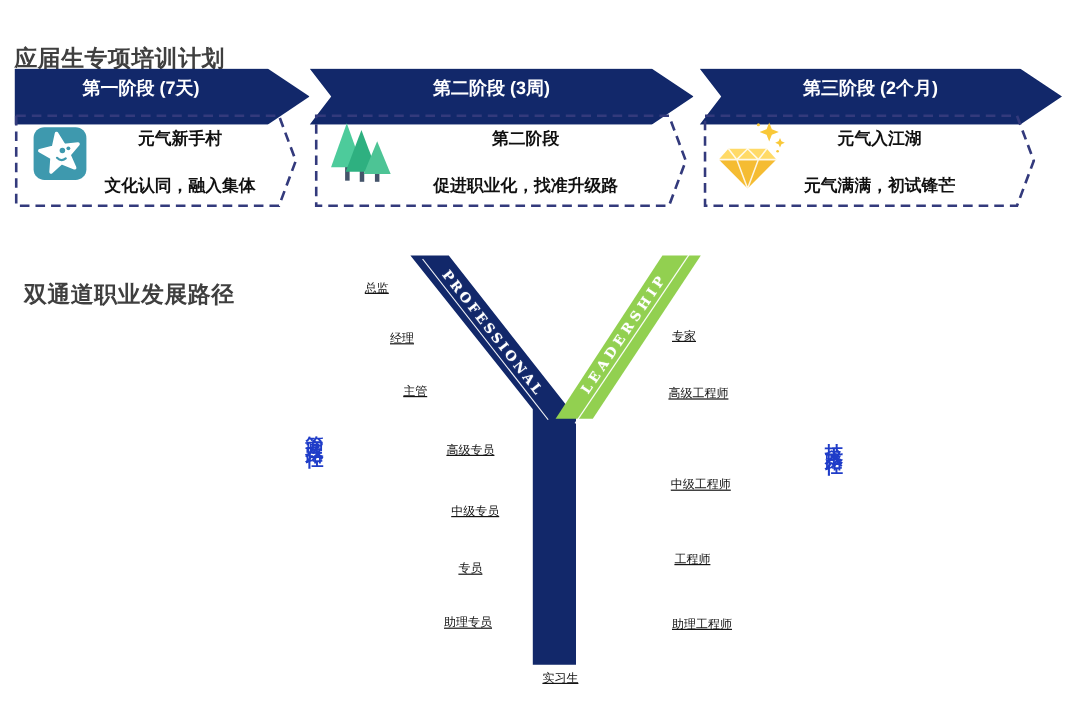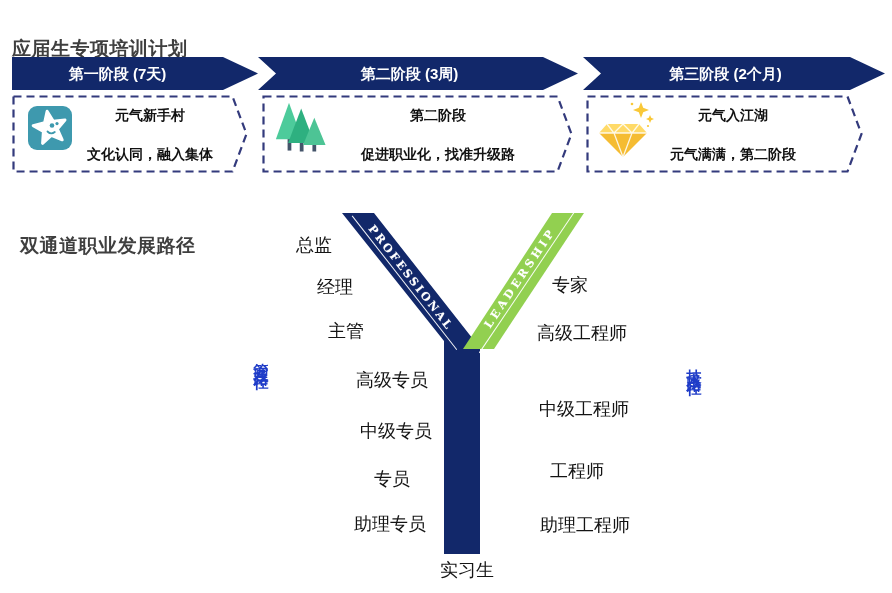--- a/index.html
+++ b/index.html
@@ -6,21 +6,21 @@
   body{
     position:relative;width:892px;height:593px;overflow:hidden;
     font-family:"Liberation Sans","DejaVu Sans",sans-serif;
   }
   .abs{position:absolute;}
   .section-title{
     font-size:19px;font-weight:bold;color:#3f3f3f;letter-spacing:.5px;white-space:nowrap;margin-top:28px;
   }
   
   .banner{
-    position:absolute;top:57px;height:33px;background:#12286A;color:#fff;
+    position:absolute;top:57px;height:47px;background:#12286A;color:#fff;
     font-size:15px;font-weight:bold;text-align:center;line-height:33px;white-space:nowrap;
     box-sizing:border-box;
   }
   .banner.first{clip-path:polygon(0 0,calc(100% - 35px) 0,100% 50%,calc(100% - 35px) 100%,0 100%);padding-right:35px;}
   .banner.notched{clip-path:polygon(0 0,calc(100% - 35px) 0,100% 50%,calc(100% - 35px) 100%,0 100%,18px 50%);padding-left:18px;padding-right:35px;}
   
   .card-outline{position:absolute;top:95px;}
   .card-outline polygon{fill:none;stroke:#333A7C;stroke-width:2.2;stroke-dasharray:8 5;}
   .card-name,.card-desc{
     position:absolute;font-size:14px;font-weight:bold;color:#111;text-align:center;white-space:nowrap;
@@ -30,21 +30,21 @@
     position:absolute;width:170px;text-align:center;color:#fff;
     font-family:"DejaVu Serif","Liberation Serif",serif;font-weight:bold;font-size:11px;
     border-bottom:1.5px solid rgba(255,255,255,.95);padding-bottom:1px;
     text-shadow:0 0 1px rgba(255,255,255,.6);white-space:nowrap;
   }
   .channel-label{
     position:absolute;writing-mode:vertical-rl;text-orientation:upright;
     font-size:15px;font-weight:bold;color:#1F3CC8;letter-spacing:4px;white-space:nowrap;
   }
   .level{
-    position:absolute;transform:translateX(-50%);font-size:18px;color:#141414;white-space:nowrap;
+    position:absolute;transform:translateX(-50%);font-size:10px;color:#141414;white-space:nowrap;text-decoration:underline;
   }
 </style>
 </head>
 <body>
 
 <div class="abs section-title" style="left:12px;top:8px;">应届生专项培训计划</div>
 
 <div class="banner first" style="left:12px;width:246px;">第一阶段 (7天)</div>
 <div class="banner notched" style="left:258px;width:320px;">第二阶段 (3周)</div>
 <div class="banner notched" style="left:583px;width:302px;">第三阶段 (2个月)</div>
@@ -82,21 +82,21 @@
 <svg class="abs" style="left:597px;top:100px;" width="58" height="60" viewBox="0 0 58 60">
   <path d="M44,2 L46.2,7.8 L52,10 L46.2,12.2 L44,18 L41.8,12.2 L36,10 L41.8,7.8 Z" fill="#F9C838"></path>
   <path d="M53,15 L54.2,17.8 L57,19 L54.2,20.2 L53,23 L51.8,20.2 L49,19 L51.8,17.8 Z" fill="#F9C838"></path>
   <circle cx="35" cy="4" r="1.3" fill="#F9C838"></circle>
   <circle cx="51" cy="26" r="1.1" fill="#F9C838"></circle>
   <polygon points="10,24 42,24 50,33 2,33" fill="#FFDA67"></polygon>
   <polygon points="2,33 50,33 26,57" fill="#F5BC32"></polygon>
   <path d="M2,33 L50,33 M10,24 L17,33 L26,57 M42,24 L35,33 L26,57 M17,33 L26,24 L35,33" stroke="#fff" stroke-width="1.3" fill="none" opacity="0.85"></path>
 </svg>
 <div class="card-name" style="left:673px;top:107px;width:120px;">元气入江湖</div>
-<div class="card-desc" style="left:653px;top:146px;width:160px;">元气满满，第二阶段</div>
+<div class="card-desc" style="left:653px;top:146px;width:160px;">元气满满，初试锋芒</div>
 
 <div class="abs section-title" style="left:20px;top:205px;">双通道职业发展路径</div>
 
 <svg class="abs" style="left:0;top:0;" width="892" height="593" viewBox="0 0 892 593">
   <polygon points="342,213 374,213 480,348 480,554 444,554 444,341" fill="#12286A"></polygon>
   <polygon points="552,213 584,213 494,349 463,349" fill="#92D050"></polygon>
 </svg>
 
 <div class="branch-word" style="left:325px;top:271px;transform:rotate(52deg);letter-spacing:2.5px;">PROFESSIONAL</div>
 <div class="branch-word" style="left:436px;top:271px;transform:rotate(-56deg);letter-spacing:3.5px;">LEADERSHIP</div>

